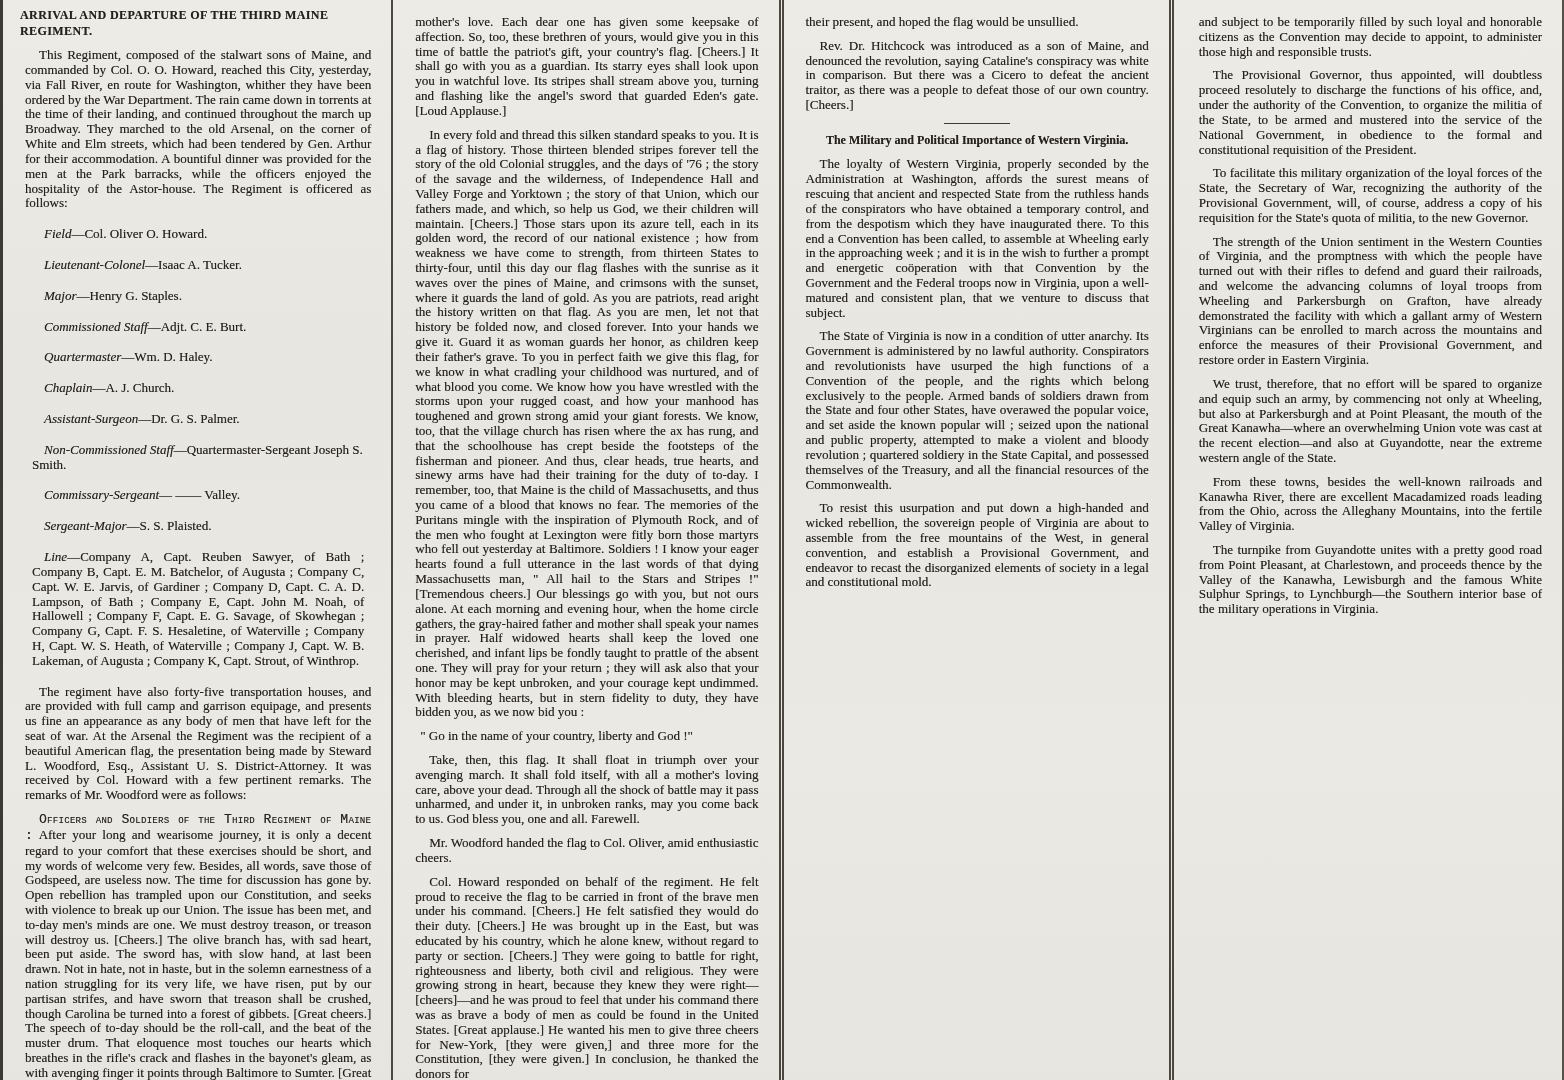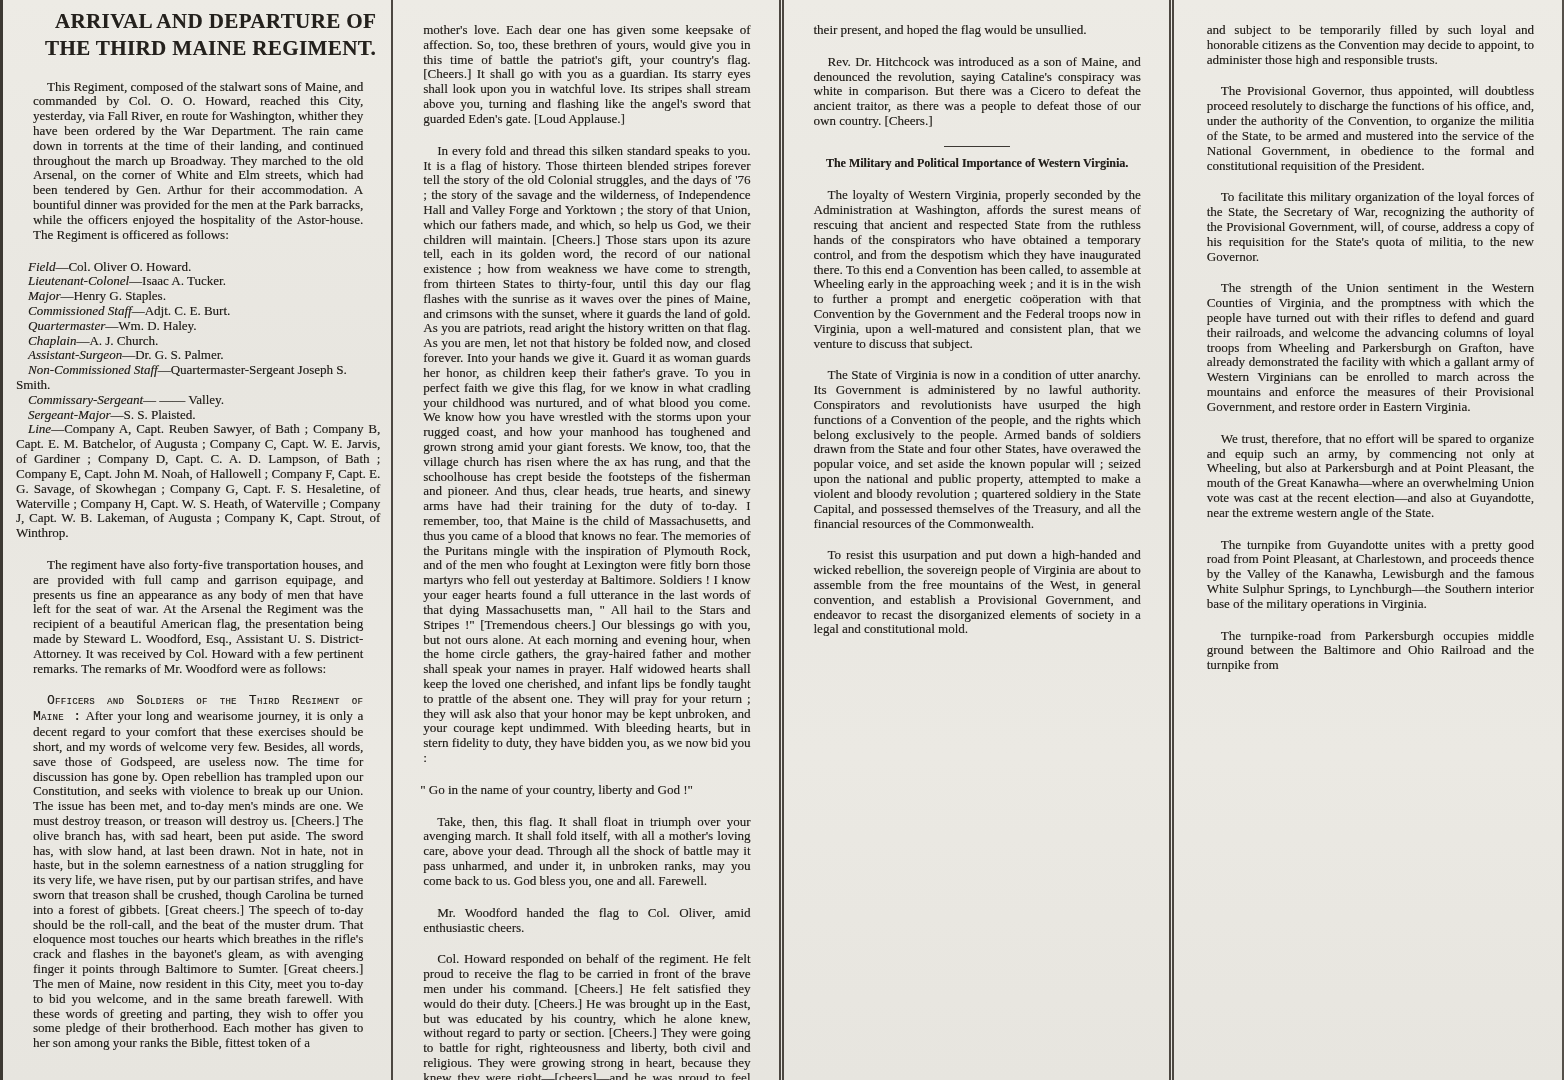--- a/index.html
+++ b/index.html
@@ -19,31 +19,31 @@
     padding:6px 11px 0 13px;
     font-size:13px;line-height:1.14;
     text-align:justify;
     text-shadow:0.2px 0.2px 0.4px rgba(35,28,20,0.45);
   }
   .col-1{border-right:2px solid #4c4741;}
   .col-2{border-right:5px double #4c4741;}
   .col-3{border-right:5px double #4c4741;}
   .col-4{border-right:2px solid #55504a;padding-left:16px;}
   h1.headline{
-    font-size:21px;font-weight:bold;text-align:right;
+    font-size:12px;font-weight:bold;text-align:left;
     line-height:1.3;letter-spacing:0.4px;
     margin:2px 4px 7px 4px;
   }
   h2.headline2{
     font-size:12px;font-weight:bold;text-align:center;
     line-height:1.3;margin:9px 2px 7px 2px;
   }
-  p.para{margin:17px;text-indent:14px;}
+  p.para{margin:9px;text-indent:14px;}
   p.quoteline{margin:0;text-indent:14px;}
-  .officer{margin:0;text-indent:12px;text-align:left;}
+  .officer{margin:16px;text-indent:12px;text-align:left;}
   .officer.block{text-align:justify;}
   .officer .role{font-style:italic;}
   .lead{font-variant:small-caps;letter-spacing:0.3px;font-family:Liberation Mono, monospace;}
   .divider{
     width:66px;border:0;border-top:1.5px solid #3c3833;
     margin:10px auto 4px auto;
   }
 </style>
 </head>
 <body>
@@ -88,17 +88,17 @@
     <p class="para">The State of Virginia is now in a condition of utter anarchy. Its Government is administered by no lawful authority. Conspirators and revolutionists have usurped the high functions of a Convention of the people, and the rights which belong exclusively to the people. Armed bands of soldiers drawn from the State and four other States, have overawed the popular voice, and set aside the known popular will ; seized upon the national and public property, attempted to make a violent and bloody revolution ; quartered soldiery in the State Capital, and possessed themselves of the Treasury, and all the financial resources of the Commonwealth.</p>
     <p class="para">To resist this usurpation and put down a high-handed and wicked rebellion, the sovereign people of Virginia are about to assemble from the free mountains of the West, in general convention, and establish a Provisional Government, and endeavor to recast the disorganized elements of society in a legal and constitutional mold.</p>
   </div>
 
   <div class="col col-4">
     <p class="para" style="text-indent:0;">and subject to be temporarily filled by such loyal and honorable citizens as the Convention may decide to appoint, to administer those high and responsible trusts.</p>
     <p class="para">The Provisional Governor, thus appointed, will doubtless proceed resolutely to discharge the functions of his office, and, under the authority of the Convention, to organize the militia of the State, to be armed and mustered into the service of the National Government, in obedience to the formal and constitutional requisition of the President.</p>
     <p class="para">To facilitate this military organization of the loyal forces of the State, the Secretary of War, recognizing the authority of the Provisional Government, will, of course, address a copy of his requisition for the State's quota of militia, to the new Governor.</p>
     <p class="para">The strength of the Union sentiment in the Western Counties of Virginia, and the promptness with which the people have turned out with their rifles to defend and guard their railroads, and welcome the advancing columns of loyal troops from Wheeling and Parkersburgh on Grafton, have already demonstrated the facility with which a gallant army of Western Virginians can be enrolled to march across the mountains and enforce the measures of their Provisional Government, and restore order in Eastern Virginia.</p>
     <p class="para">We trust, therefore, that no effort will be spared to organize and equip such an army, by commencing not only at Wheeling, but also at Parkersburgh and at Point Pleasant, the mouth of the Great Kanawha—where an overwhelming Union vote was cast at the recent election—and also at Guyandotte, near the extreme western angle of the State.</p>
+    <p class="para">From these towns, besides the well-known railroads and Kanawha River, there are excellent Macadamized roads leading from the Ohio, across the Alleghany Mountains, into the fertile Valley of Virginia.</p>
     <p class="para">The turnpike from Guyandotte unites with a pretty good road from Point Pleasant, at Charlestown, and proceeds thence by the Valley of the Kanawha, Lewisburgh and the famous White Sulphur Springs, to Lynchburgh—the Southern interior base of the military operations in Virginia.</p>
-    <p class="para">The turnpike-road from Parkersburgh occupies middle ground between the Baltimore and Ohio Railroad and the turnpike from</p>
   </div>
 
 </div>
 
 </body></html>

